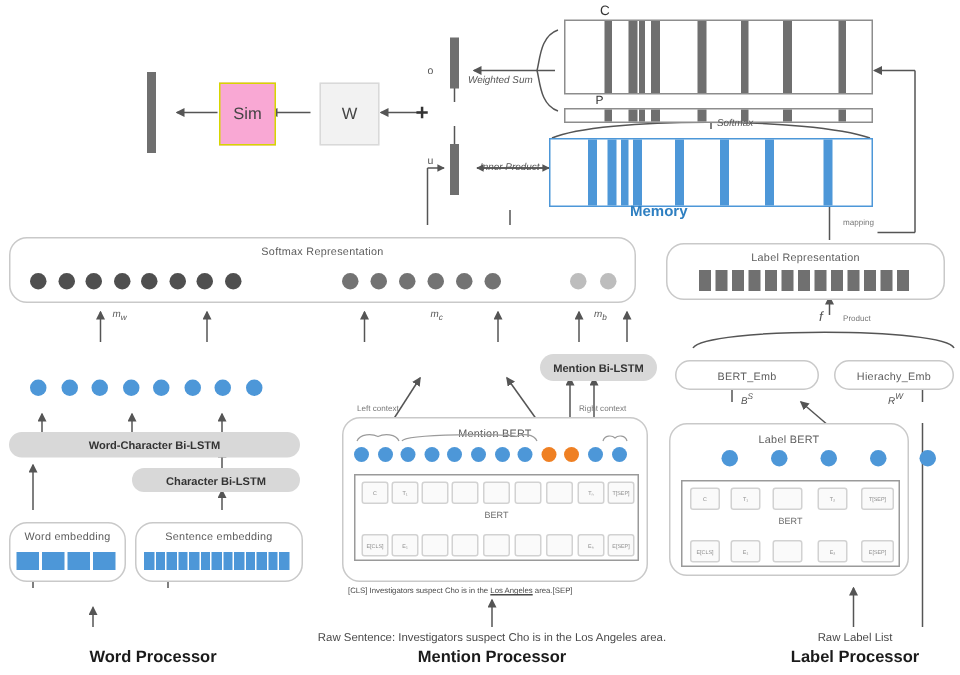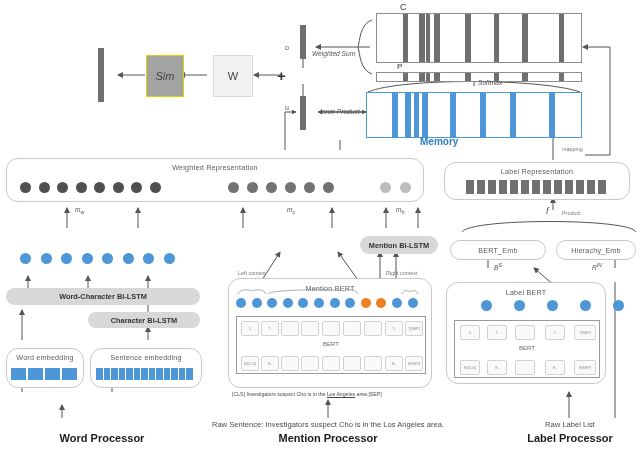--- a/index.html
+++ b/index.html
@@ -24,23 +24,23 @@
 
   
   .sqrow{position:absolute;display:flex;align-items:center;}
   .sq{background:#4d97d8;}
 
   
   .barblock{position:absolute;box-sizing:border-box;background:#fff;}
   .bar{position:absolute;top:0;bottom:0;}
 
   .vbar{position:absolute;background:#6f6f6f;}
-  .simbox{position:absolute;background:#a3a3a3;border:1px solid #d6d600;
+  .simbox{position:absolute;background:#f9a8d4;border:1px solid #d6d600;
       display:flex;align-items:center;justify-content:center;
-      font-size:11px;color:#444;font-style:italic;}
+      font-size:11px;color:#444;}
   .wbox{position:absolute;background:#f2f2f2;border:1px solid #d9d9d9;
       display:flex;align-items:center;justify-content:center;
       font-size:11px;color:#444;}
   .plus{position:absolute;font-size:15px;color:#333;font-weight:bold;line-height:1;}
 
   .lbl{position:absolute;font-size:6.6px;color:#555;white-space:nowrap;}
   .lbl-i{font-style:italic;}
   .lbl-sm{position:absolute;font-size:5.4px;color:#777;white-space:nowrap;}
   .lbl-v{position:absolute;font-size:6.4px;color:#555;white-space:nowrap;
       transform-origin:left top;transform:rotate(-90deg);}
@@ -185,21 +185,21 @@
     <div class="bar" style="left:55px;width:6px;background:#4d97d8;"></div>
     <div class="bar" style="left:83px;width:6px;background:#4d97d8;"></div>
     <div class="bar" style="left:113px;width:6px;background:#4d97d8;"></div>
     <div class="bar" style="left:143px;width:6px;background:#4d97d8;"></div>
     <div class="bar" style="left:182px;width:6px;background:#4d97d8;"></div>
   </div>
   <div class="mem-label" style="left:420px;top:136px;">Memory</div>
   <div class="lbl-sm" style="left:562px;top:146px;">mapping</div>
 
   <div class="rbox abs" style="left:6px;top:158px;width:418px;height:44px;">
-    <div class="rbox-title">Weighted Representation</div>
+    <div class="rbox-title">Softmax Representation</div>
   </div>
   <div class="dotrow" style="left:20px;top:182px;gap:7.5px;">
     <div class="dot" style="width:11px;height:11px;background:#4f4f4f;"></div>
     <div class="dot" style="width:11px;height:11px;background:#4f4f4f;"></div>
     <div class="dot" style="width:11px;height:11px;background:#4f4f4f;"></div>
     <div class="dot" style="width:11px;height:11px;background:#4f4f4f;"></div>
     <div class="dot" style="width:11px;height:11px;background:#4f4f4f;"></div>
     <div class="dot" style="width:11px;height:11px;background:#4f4f4f;"></div>
     <div class="dot" style="width:11px;height:11px;background:#4f4f4f;"></div>
     <div class="dot" style="width:11px;height:11px;background:#4f4f4f;"></div>

